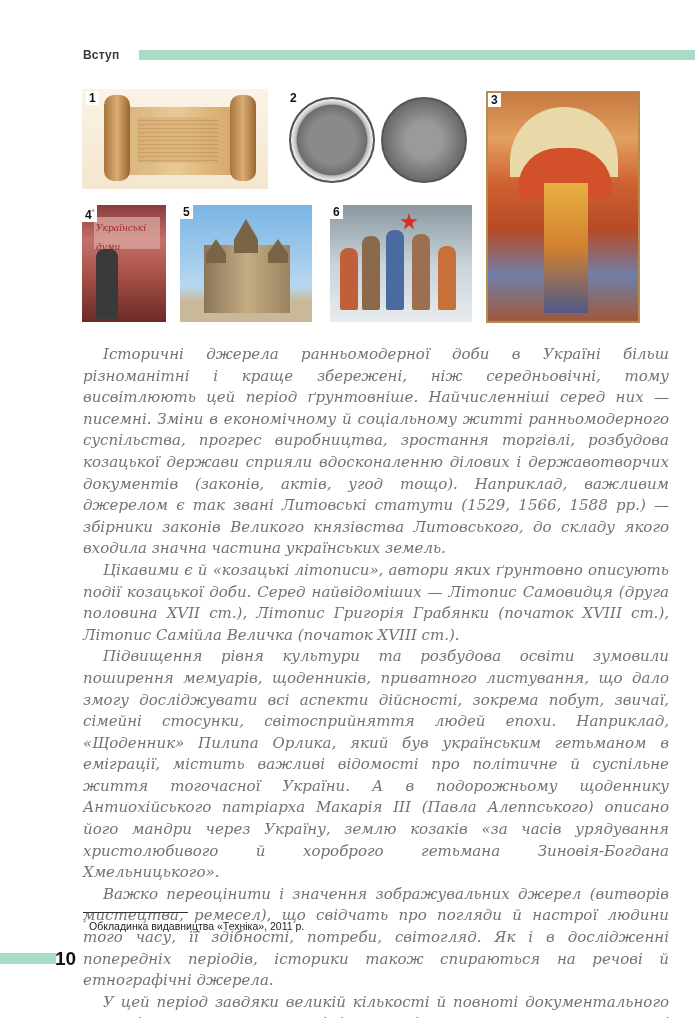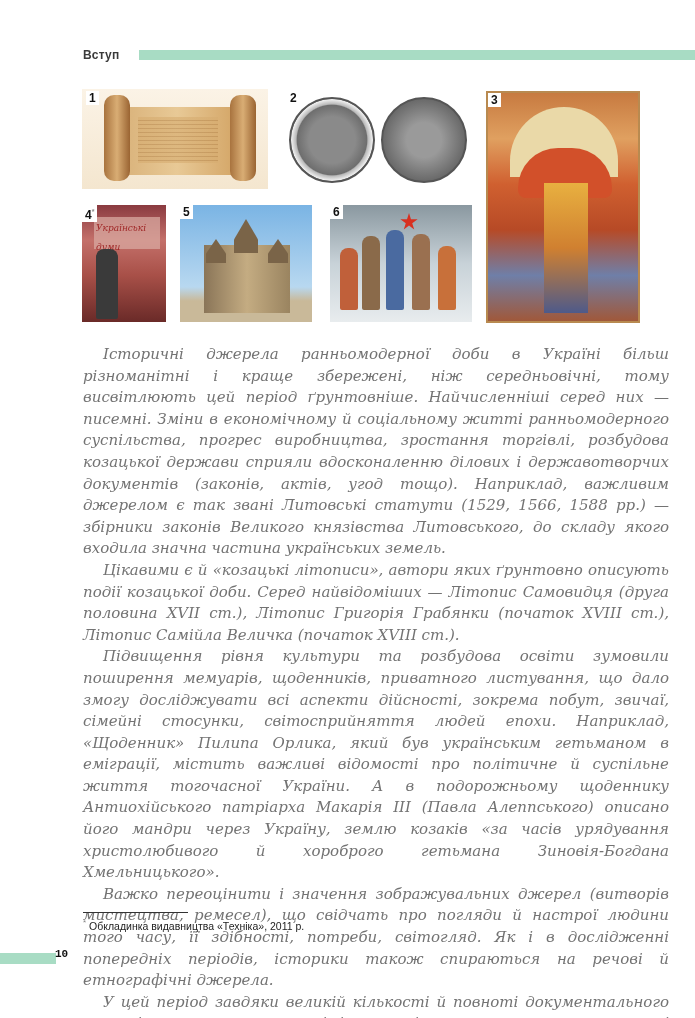--- a/index.html
+++ b/index.html
@@ -50,21 +50,21 @@
     .star { position: absolute; left: 70px; top: 8px; width: 18px; height: 18px; background: #d83020; clip-path: polygon(50% 0,61% 35%,98% 35%,68% 57%,79% 91%,50% 70%,21% 91%,32% 57%,2% 35%,39% 35%); }
 
     .body-text { position: absolute; left: 83px; top: 344px; width: 586px; font-size: 15px; line-height: 21.6px; text-align: justify; color: #737373; font-style: italic; }
     .body-text p { margin: 0; text-indent: 20px; }
 
     .footnote-rule { position: absolute; left: 83px; top: 912px; width: 105px; height: 1px; background: #333; }
     .footnote { position: absolute; left: 83px; top: 918px; font-family: "Liberation Sans", sans-serif; font-size: 10.5px; color: #222; text-align: center; }
     .footnote sup { color: #888; font-size: 8px; }
 
     .footer-bar { position: absolute; left: 0; top: 953px; width: 56px; height: 11px; background: #a8dcc4; }
-    .page-num { position: absolute; left: 55px; top: 948px; font-family: Liberation Mono, monospace; font-weight: bold; font-size: 11px; color: #111; }
+    .page-num { position: absolute; left: 55px; top: 948px; font-family: Liberation Sans, sans-serif; font-weight: bold; font-size: 19px; color: #111; }
   </style>
 </head>
 <body>
 
 <div class="header">
   <span class="section-label">Вступ</span>
   <div class="green-bar"></div>
 </div>
 
 <div class="fig" id="fig1">

